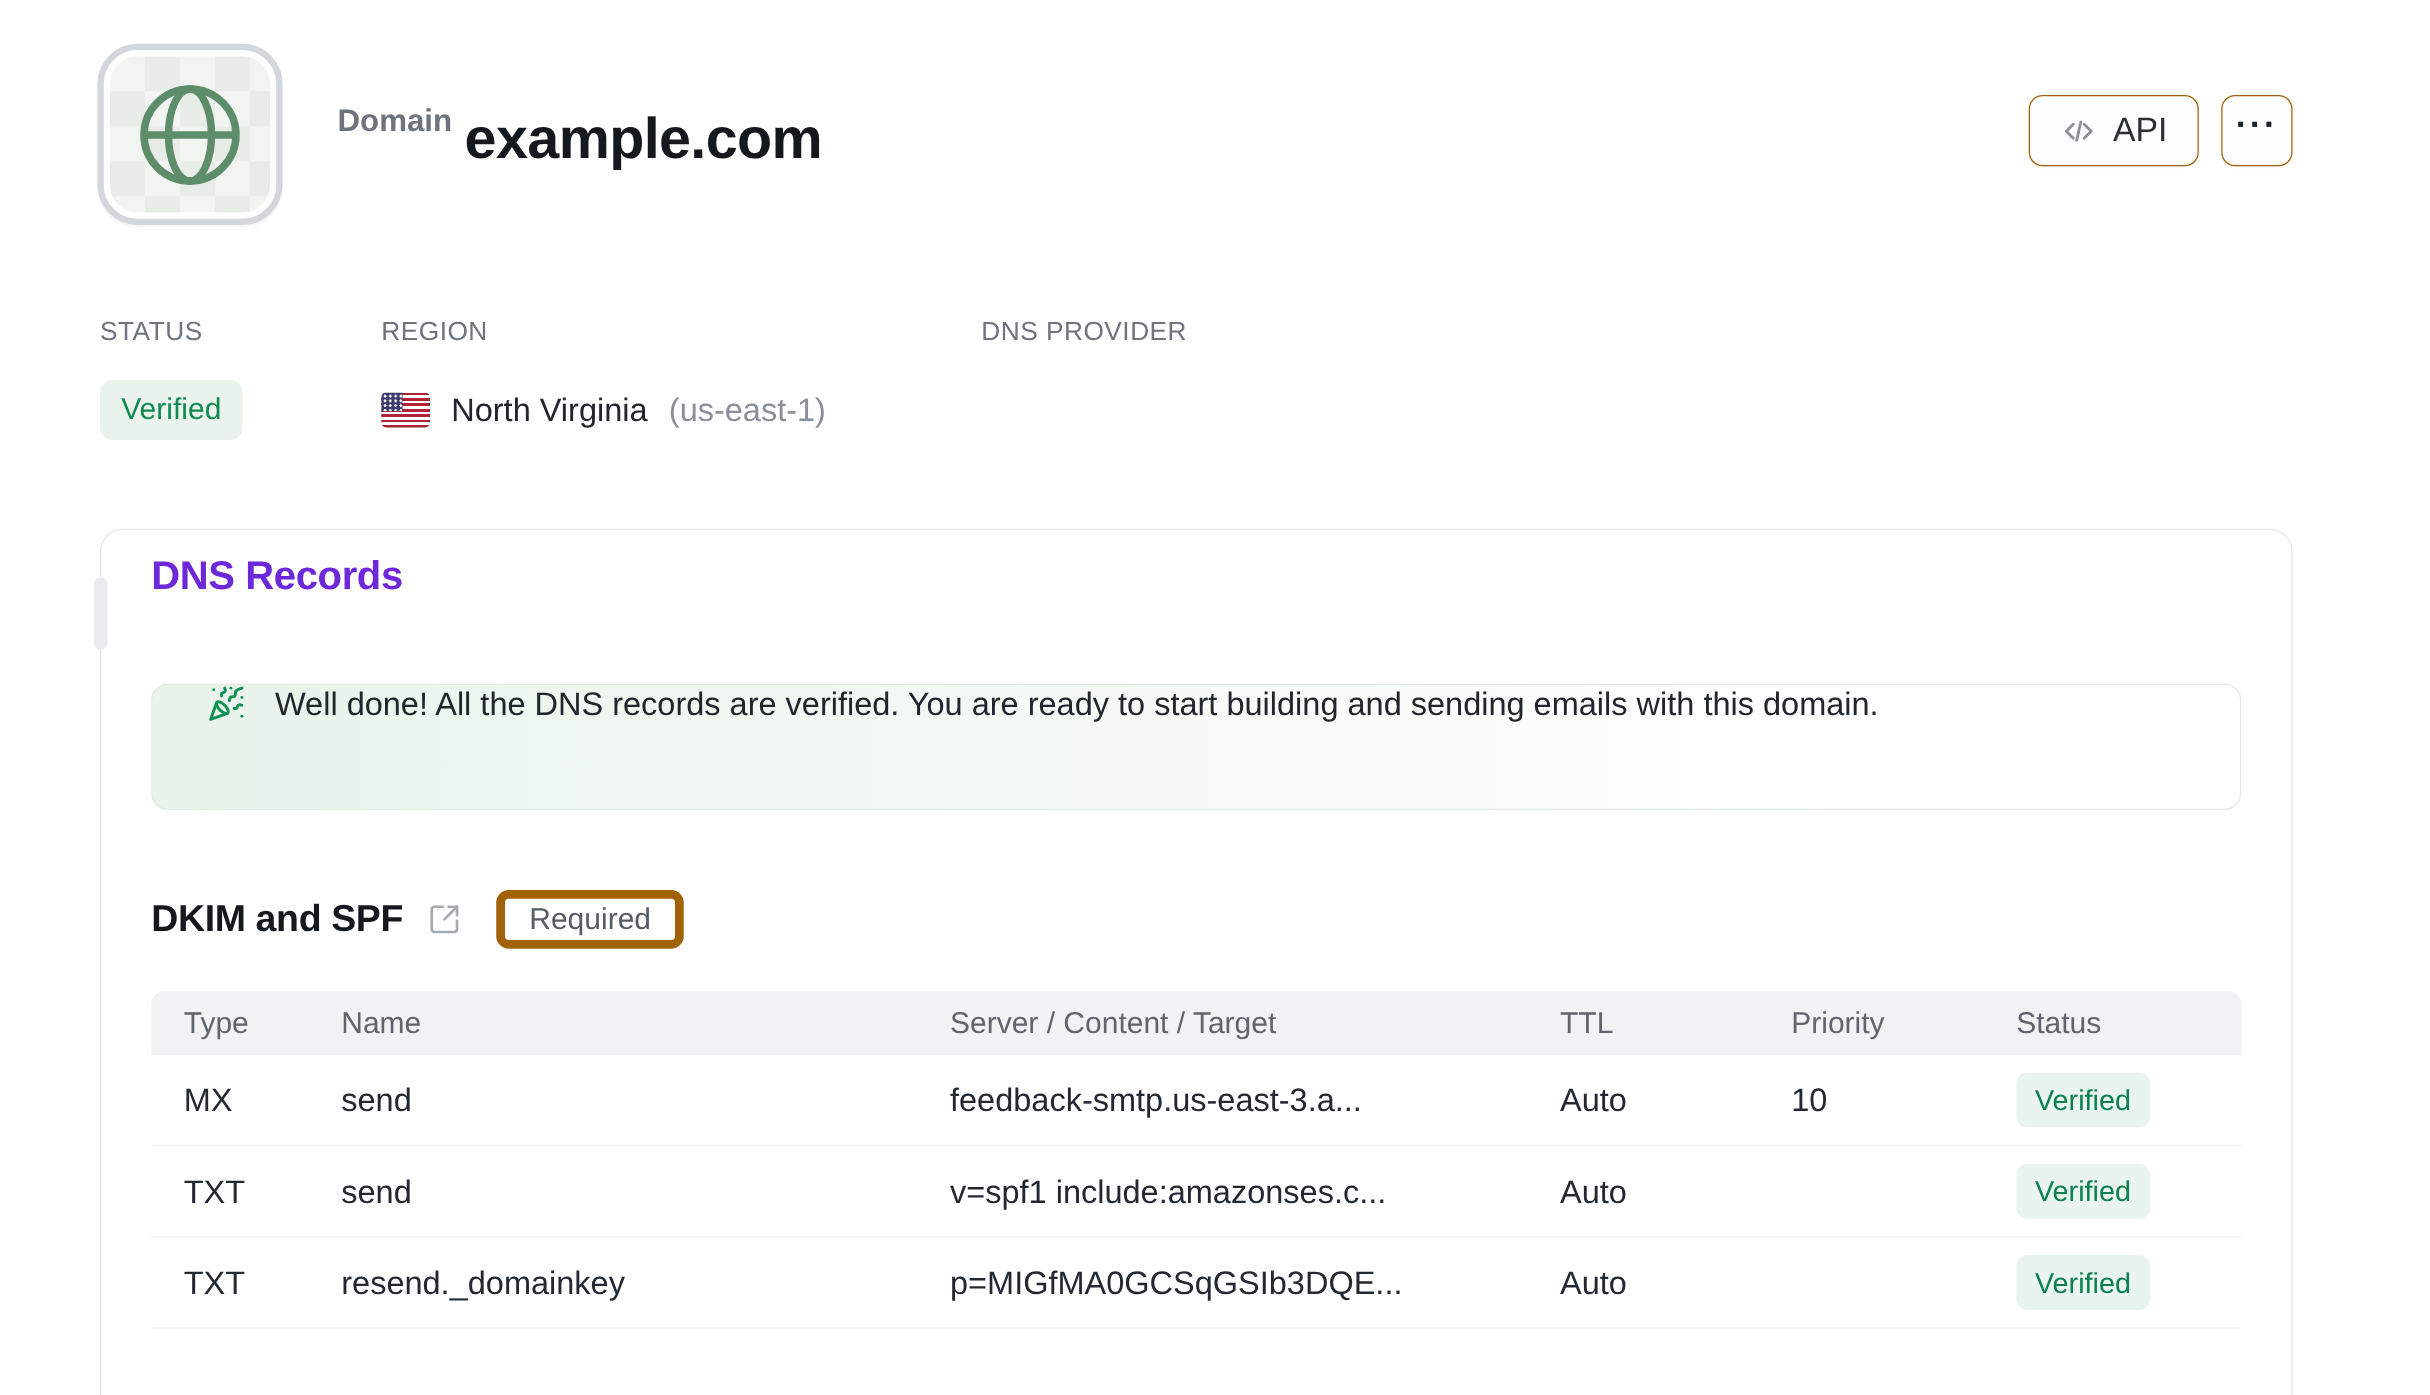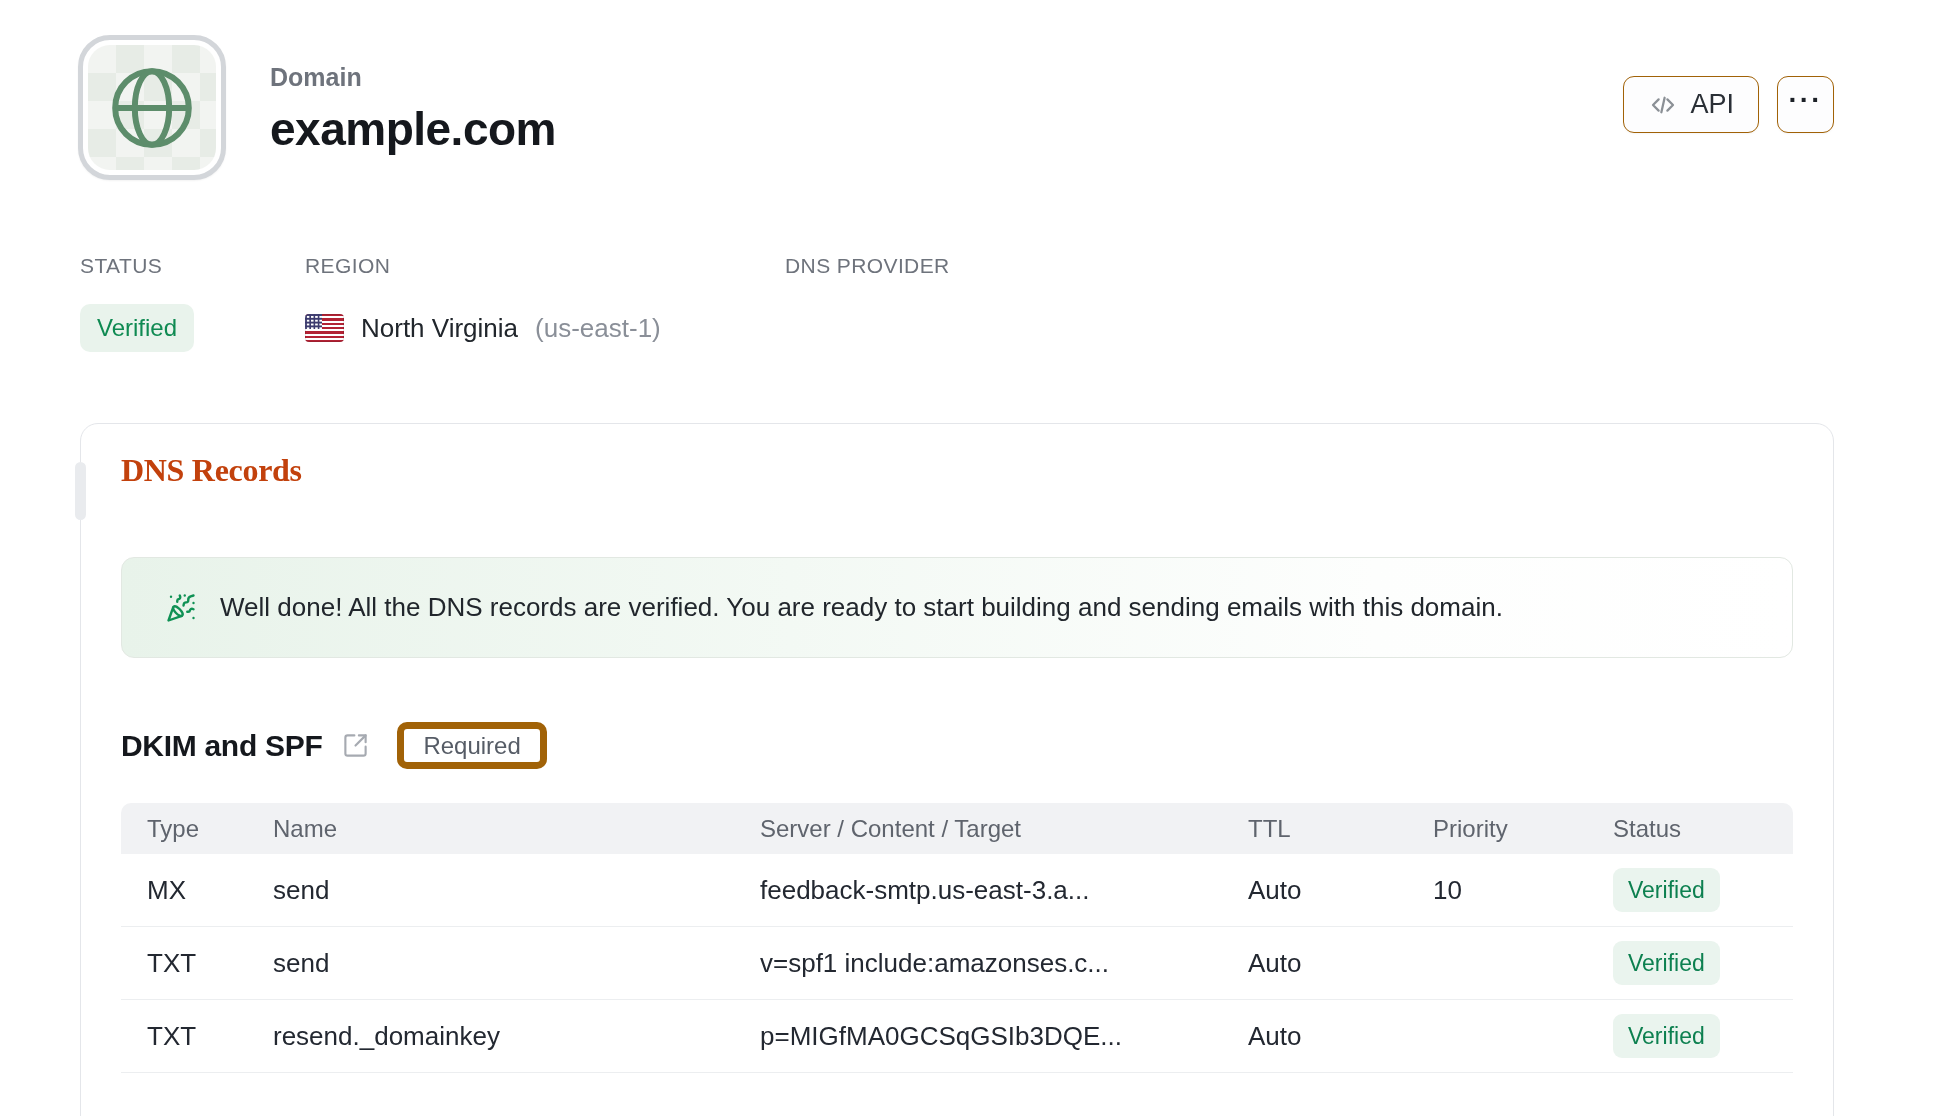--- a/index.html
+++ b/index.html
@@ -11,21 +11,21 @@
   .domain-identity { position:absolute; left:78px; top:35px; display:flex; align-items:center; gap:44px; }
   .tile { width:148px; height:145px; border:5px solid #d3d6da; border-radius:32px; background:#fff; padding:5px;
           box-shadow:0 1px 2px rgba(20,24,28,.05); }
   .tile-inner { width:100%; height:100%; border-radius:22px; overflow:hidden;
           background-color:#f2f4f1;
           background-image:
             linear-gradient(45deg,#e7ece6 25%,transparent 25%,transparent 75%,#e7ece6 75%),
             linear-gradient(45deg,#e7ece6 25%,transparent 25%,transparent 75%,#e7ece6 75%);
           background-size:56px 56px; background-position:0 0,28px 28px;
           display:flex; align-items:center; justify-content:center; }
-  .titles { display:flex; flex-direction:column; gap:10px; padding-top:4px; }
+  .titles { display:flex; gap:10px; padding-top:4px; }
   .eyebrow { font-size:25px; font-weight:600; color:#6e737c; }
   .page-title { font-size:46px; font-weight:700; color:#15181d; letter-spacing:-.5px; }
 
   .header-actions { position:absolute; right:110px; top:76px; display:flex; gap:18px; align-items:center; }
   .btn { display:flex; align-items:center; justify-content:center; gap:12px; height:57px; background:#fdfdfe;
          border:1px solid #a16207; border-radius:11px; cursor:pointer; box-shadow:0 1px 2px rgba(20,24,28,.04); }
   .api-btn { padding:0 24px; font-size:27px; color:#2a2f36; font-weight:500; }
   .menu-btn { width:57px; font-size:28px; font-weight:700; color:#1c2127; letter-spacing:2px; padding-bottom:10px; }
 
   
@@ -42,25 +42,25 @@
           background:repeating-linear-gradient(180deg,#b22234 0 2.2px,#ffffff 2.2px 4.35px);
           box-shadow:inset 0 0 0 1px rgba(0,0,0,.10); }
   .flag::before { content:""; position:absolute; left:0; top:0; width:17px; height:15.2px; background:#3c3b6e;
           background-image:radial-gradient(#ffffff 1px,transparent 1.2px); background-size:4.2px 3.8px;
           background-position:1px 1px; }
 
   
   .card { position:absolute; left:80px; top:423px; width:1754px; height:740px; background:#fff;
           border:1px solid #e4e6ea; border-radius:18px; padding:0 40px; }
   .card-marker { position:absolute; left:-6px; top:38px; width:11px; height:58px; border-radius:7px; background:#e9ebee; }
-  .card h2 { margin-top:28px; font-size:32px; font-weight:700; color:#c2410c; letter-spacing:-.3px;font-family:Liberation Serif, serif; }
+  .card h2 { margin-top:18px; font-size:32px; font-weight:700; color:#6d28d9; letter-spacing:-.3px; }
 
   .banner { margin-top:68px; height:101px; border:1px solid #e2e8e2; border-radius:13px;
             background:linear-gradient(90deg,#e8f3ea 0%,#f3f9f4 40%,#fdfefd 75%,#ffffff 100%);
-            display:flex; align-items:center; gap:24px; padding:0 44px; }
+            display:flex; align-items:flex-start; gap:24px; padding:0 44px; }
   .banner p { font-size:26px; color:#21262c; }
 
   .section-head { margin-top:64px; display:flex; align-items:center; gap:20px; }
   .section-head h3 { font-size:30px; font-weight:700; color:#15181d; letter-spacing:-.3px; }
   .pill { display:inline-flex; align-items:center; height:47px; padding:0 19px; border:7px solid #a16207;
           border-radius:10px; font-size:24px; color:#565c66; background:#fff; margin-left:8px; }
 
   .dns-table { margin-top:34px; width:1672px; }
   .tr { display:grid; grid-template-columns:126px 487px 488px 185px 180px 1fr; align-items:center; }
   .thead { height:51px; background:#f1f2f4; border-radius:10px 10px 0 0; }

